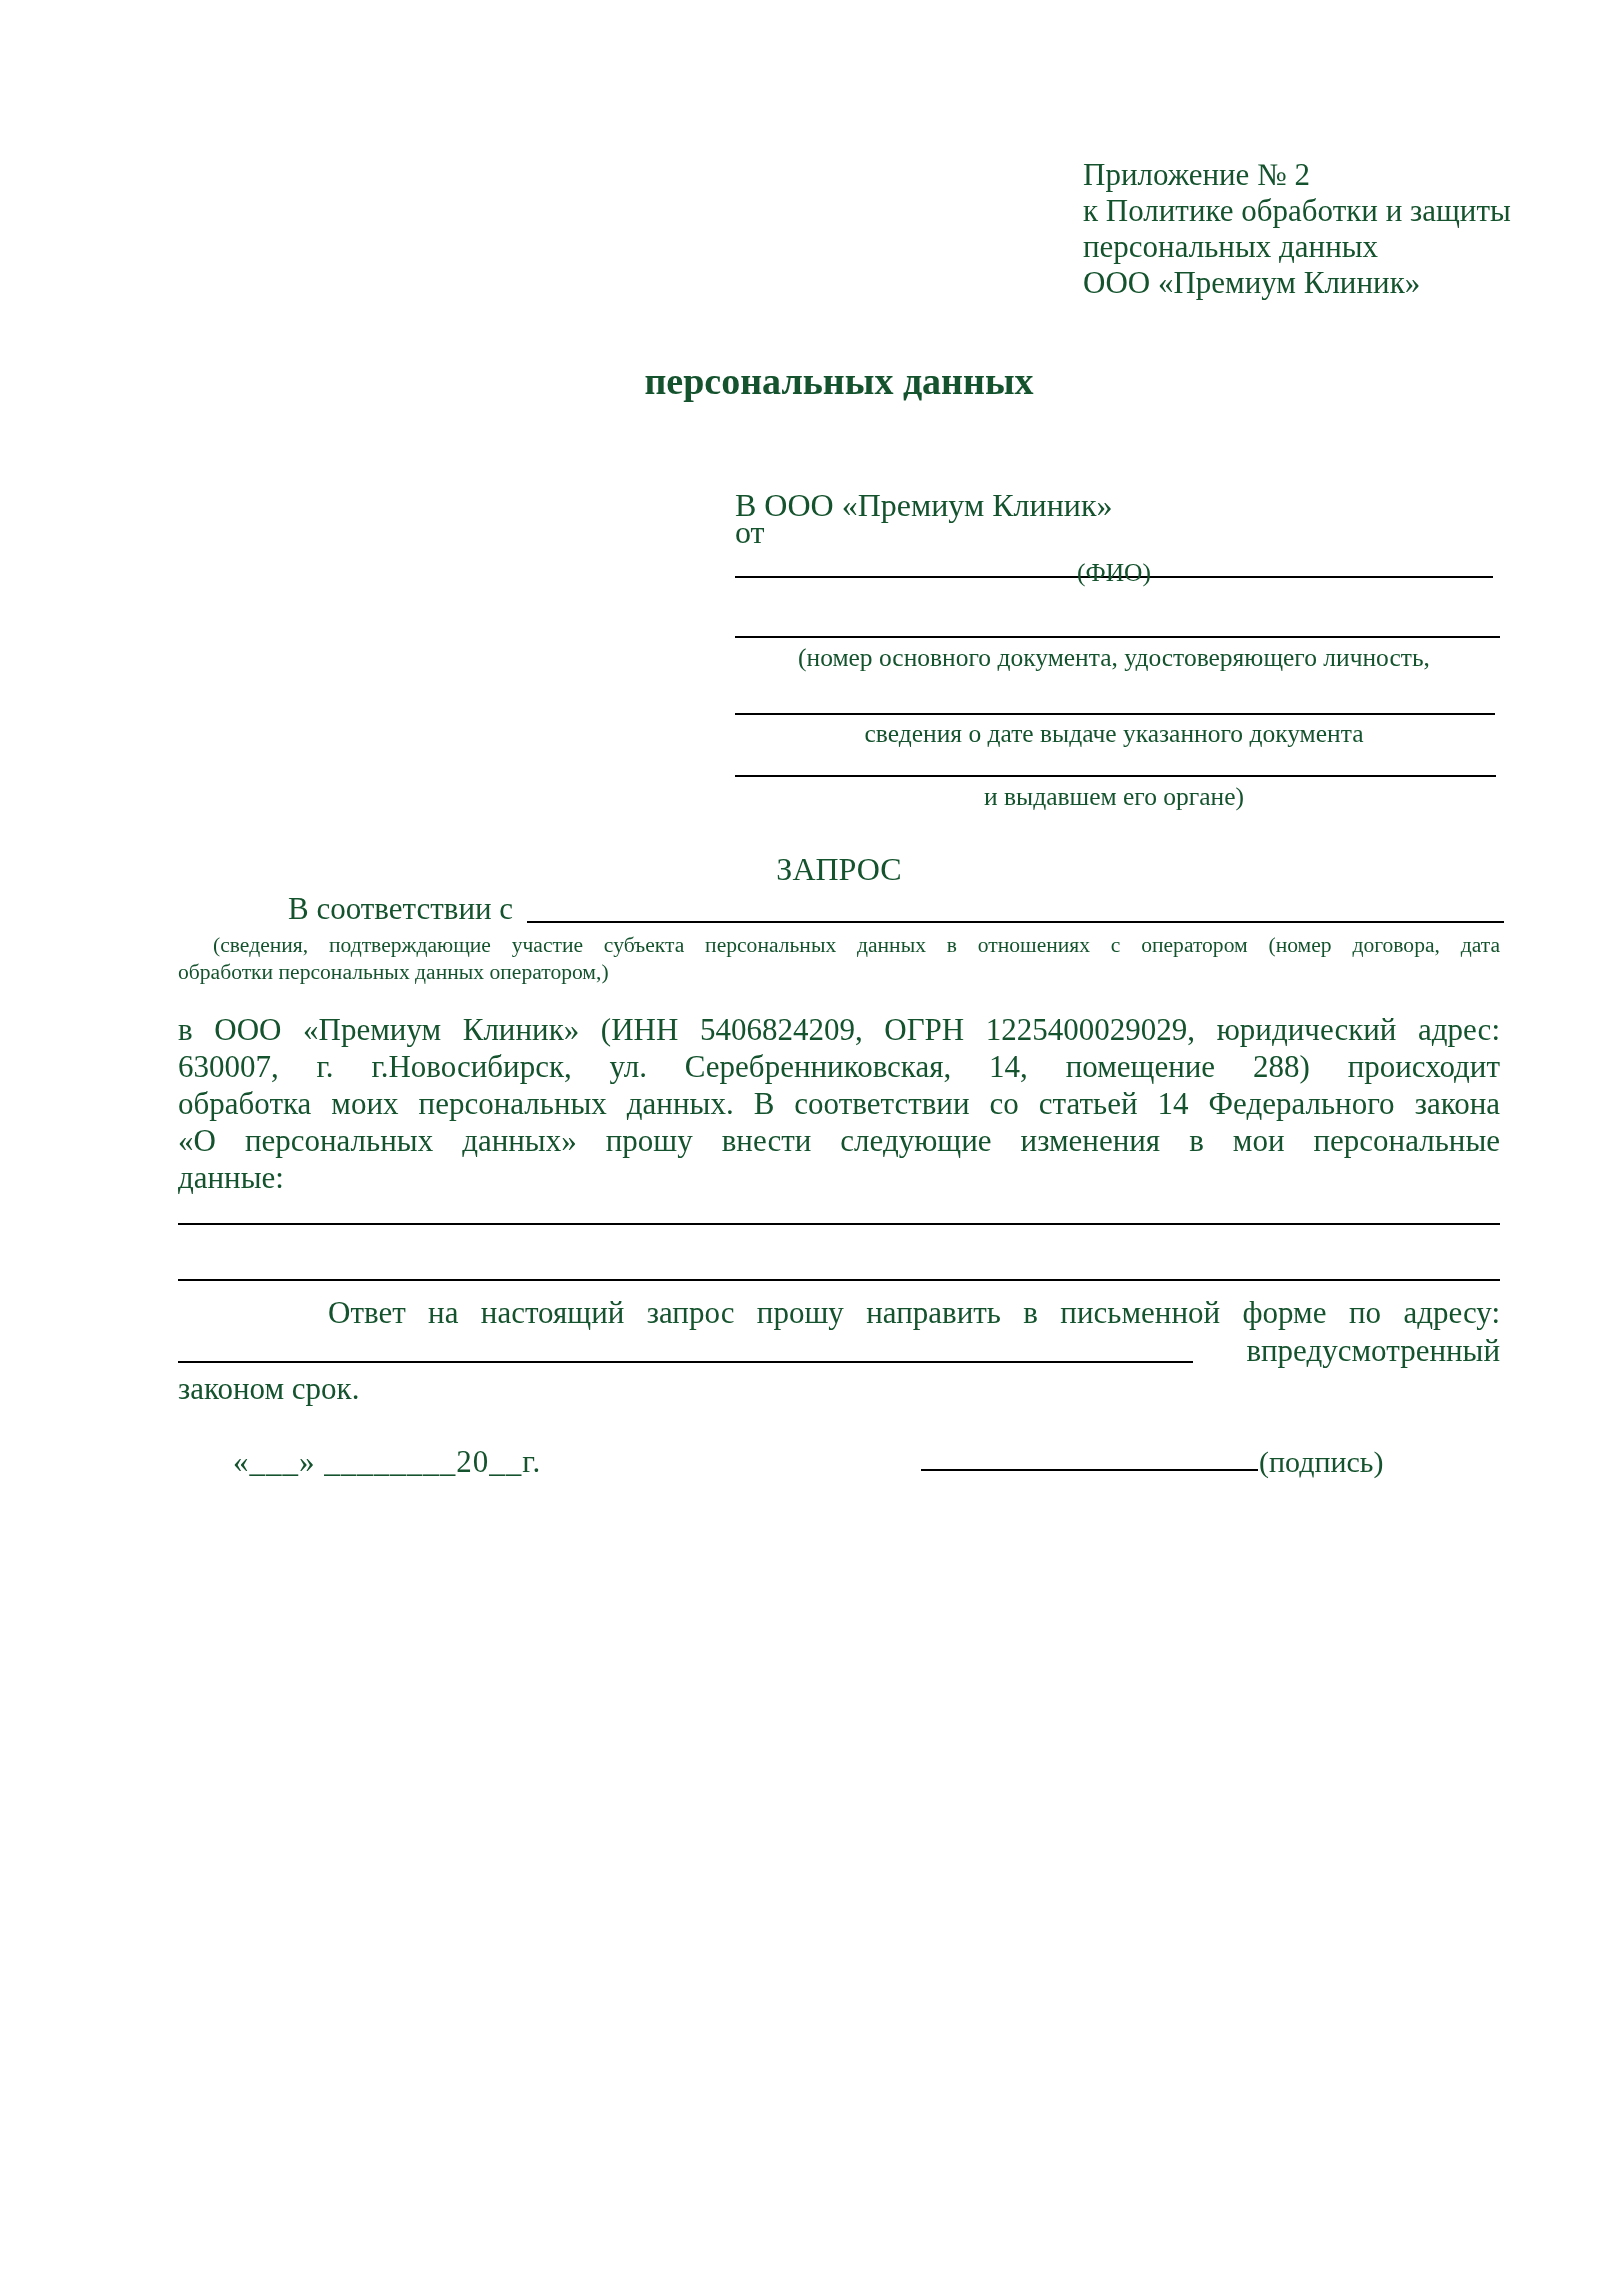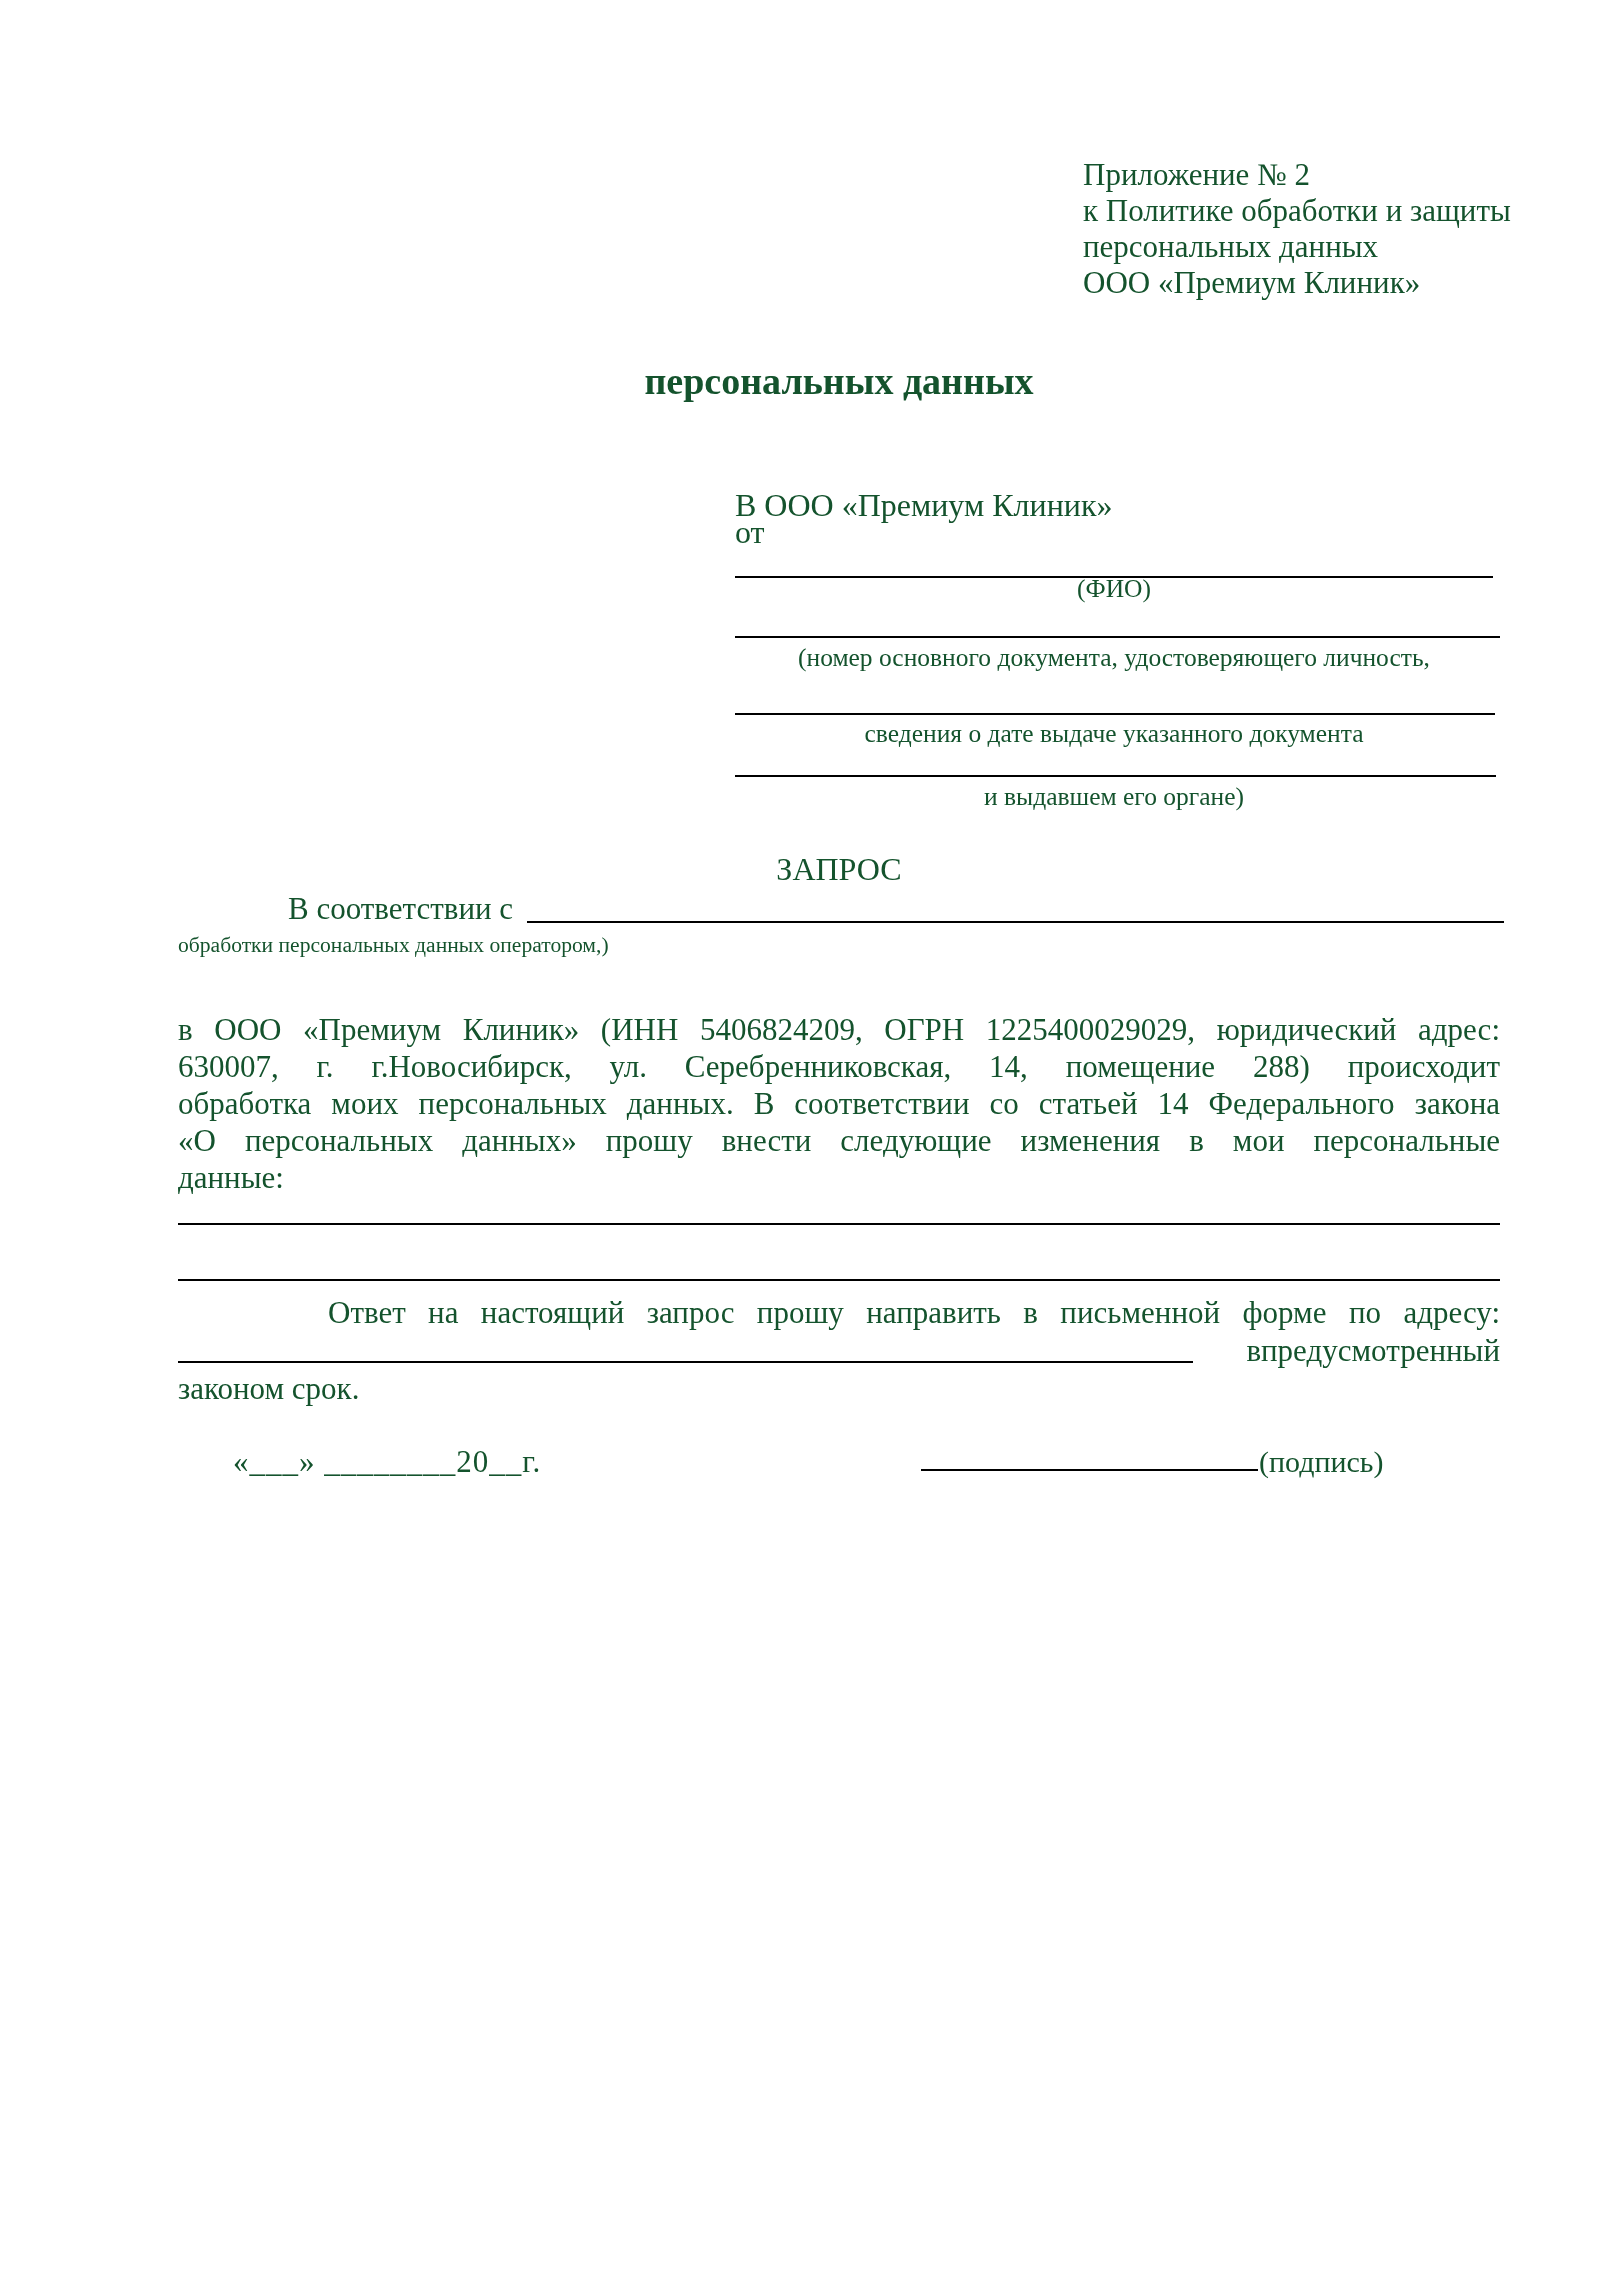--- a/index.html
+++ b/index.html
@@ -54,39 +54,40 @@
   </div>
 
   <div class="abs ttl">
     <div>персональных данных</div>
   </div>
 
   <div class="abs addr" style="left:735px;top:487px;">В ООО «Премиум Клиник»</div>
   <div class="abs addr" style="left:735px;top:514px;text-align:center;">от</div>
 
   <div class="abs fill" style="left:735px;top:576px;width:758px;"></div>
-  <div class="abs cap" style="top:574px;">(ФИО)</div>
+  <div class="abs cap" style="top:558px;">(ФИО)</div>
 
   <div class="abs fill" style="left:735px;top:636px;width:765px;"></div>
   <div class="abs cap" style="top:643px;">(номер основного документа, удостоверяющего личность,</div>
 
   <div class="abs fill" style="left:735px;top:713px;width:760px;"></div>
   <div class="abs cap" style="top:719px;">сведения о дате выдаче указанного документа</div>
 
   <div class="abs fill" style="left:735px;top:775px;width:761px;"></div>
   <div class="abs cap" style="top:782px;">и выдавшем его органе)</div>
 
   <div class="abs zapros">ЗАПРОС</div>
 
   <div class="abs intro">
     <span class="pre">В соответствии с</span>
     <div class="line"></div>
   </div>
 
   <div class="abs note">
+    <div class="j first">(сведения, подтверждающие участие субъекта персональных данных в отношениях с оператором (номер договора, дата</div>
     <div>обработки персональных данных оператором,)</div>
   </div>
 
   <div class="abs bodytxt">
     <div class="j">в ООО «Премиум Клиник» (ИНН 5406824209, ОГРН 1225400029029, юридический адрес:</div>
     <div class="j">630007, г. г.Новосибирск, ул. Серебренниковская, 14, помещение 288) происходит</div>
     <div class="j">обработка моих персональных данных. В соответствии со статьей 14 Федерального закона</div>
     <div class="j">«О персональных данных» прошу внести следующие изменения в мои персональные</div>
     <div>данные:</div>
   </div>

